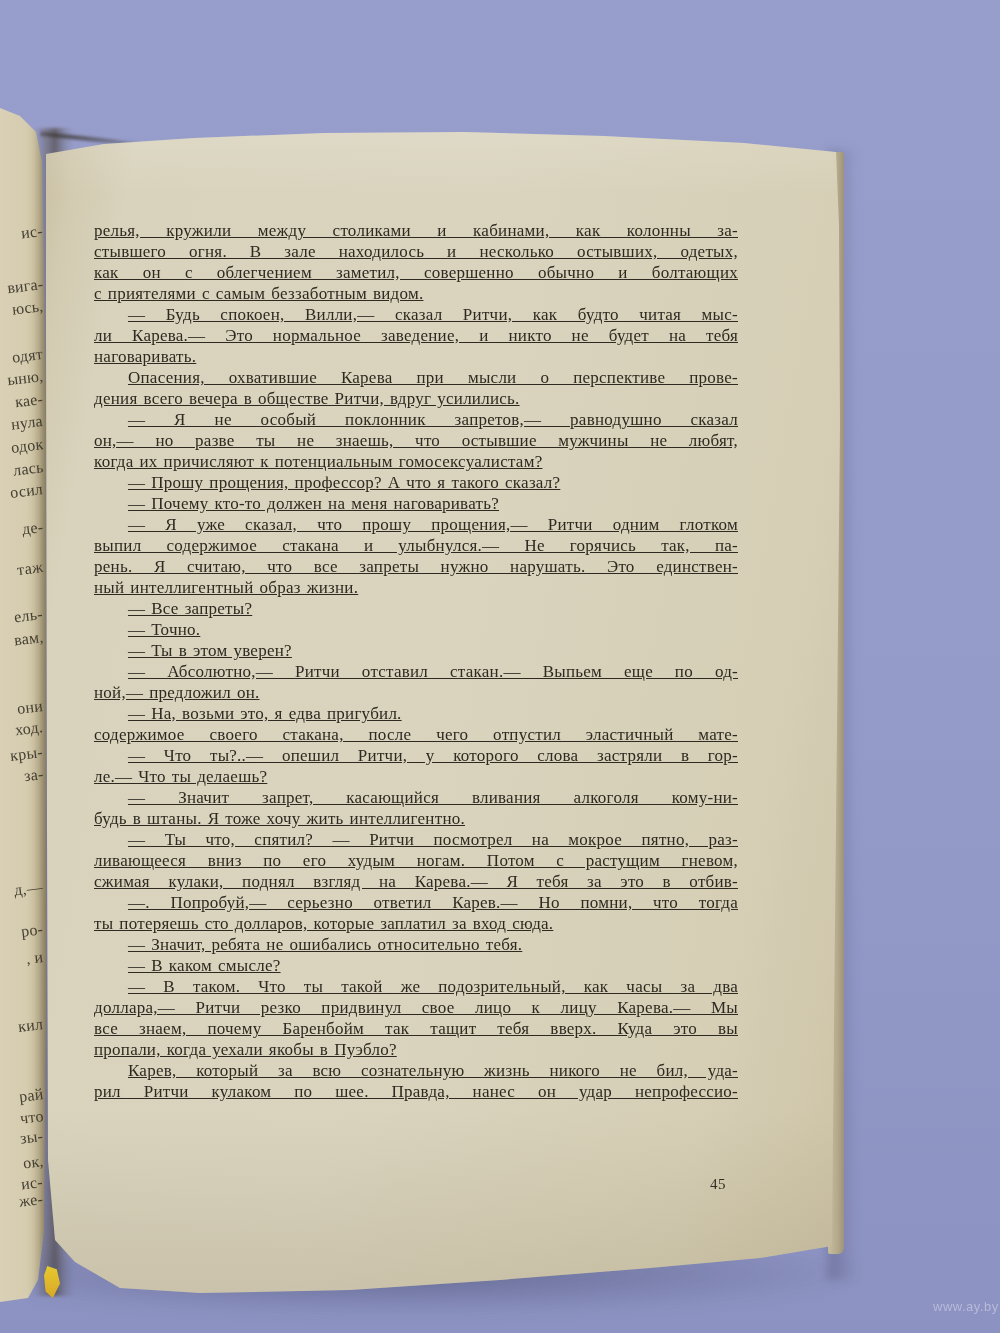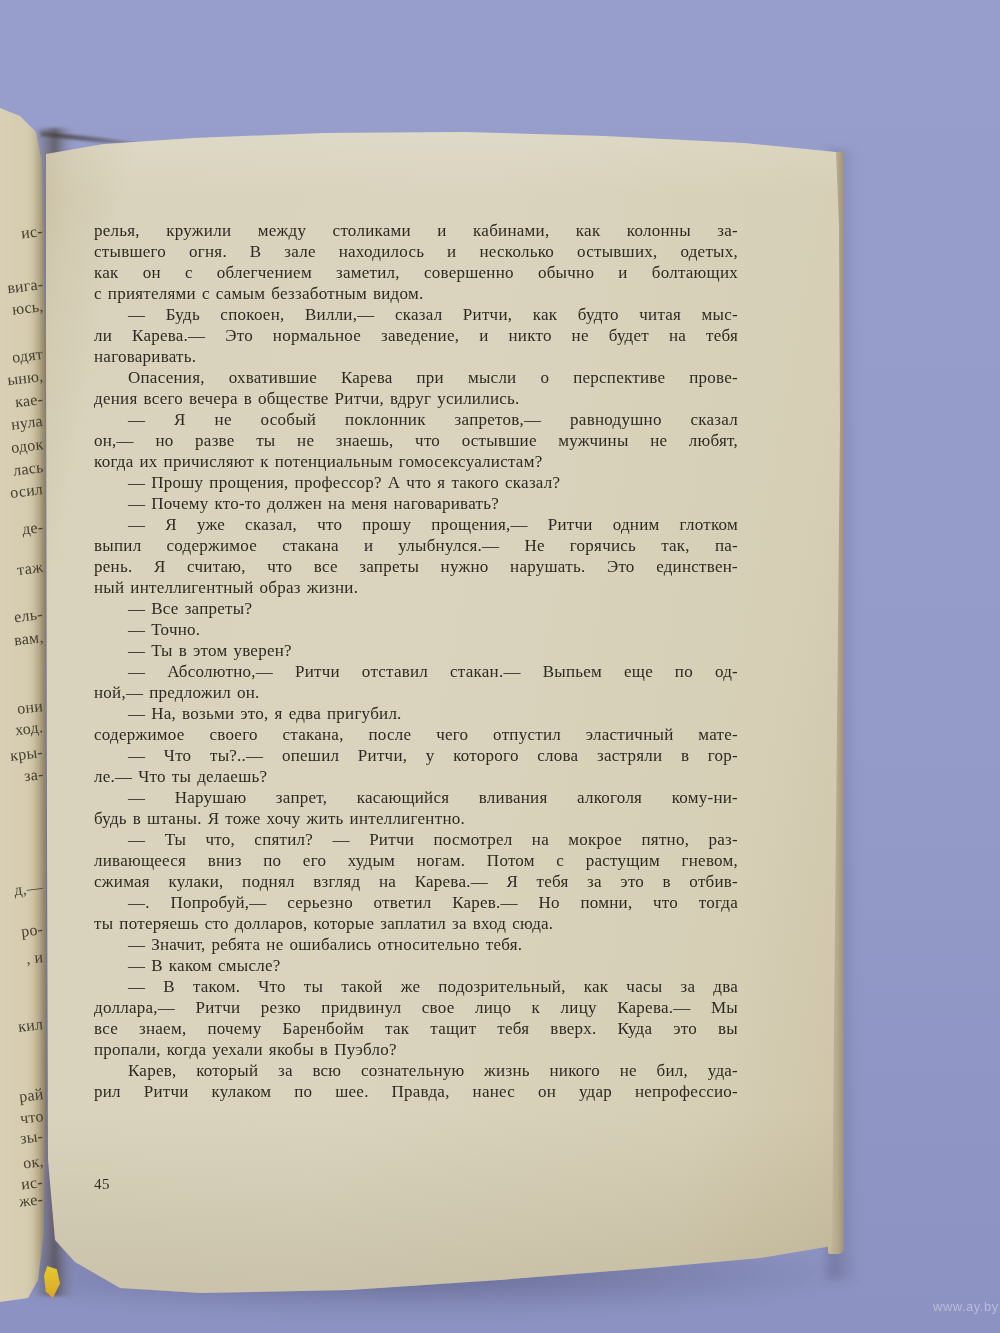--- a/index.html
+++ b/index.html
@@ -67,26 +67,26 @@
     clip-path:polygon(
       2px 28px,60px 18px,150px 12px,280px 7px,420px 6px,560px 10px,700px 17px,792px 26px,
       795px 100px,796px 300px,793px 600px,790px 900px,788px 1120px,
       716px 1132px,606px 1142px,456px 1154px,306px 1164px,156px 1167px,76px 1162px,31px 1136px,11px 1114px,
       4px 1034px,3px 700px,2px 200px);
   }
   .text-block{
     position:absolute;left:50px;top:94px;width:644px;
     color:#2e2a21;font-size:17px;line-height:21px;letter-spacing:.25px;word-spacing:1.5px;
   }
-  .line{height:21px;white-space:nowrap;text-align:left;}
+  .line{height:21px;white-space:nowrap;text-align:left;text-decoration:underline;}
   .line.fill{white-space:normal;text-align:justify;text-align-last:justify;}
   .line.indent{padding-left:34px;}
   .page-number{
     position:absolute;left:50px;top:1050px;width:644px;
-    padding-right:12px;box-sizing:border-box;
+    text-align:right;padding-right:12px;box-sizing:border-box;
     color:#332e25;font-size:15px;letter-spacing:.5px;
   }
   .watermark{
     position:absolute;left:933px;top:1299px;
     font-family:"Liberation Sans","DejaVu Sans",sans-serif;
     font-size:13px;color:rgba(216,219,240,.55);letter-spacing:.5px;
   }
 </style>
 </head>
 <body>
@@ -152,21 +152,21 @@
         <div class="line">ный интеллигентный образ жизни.</div>
         <div class="line indent">— Все запреты?</div>
         <div class="line indent">— Точно.</div>
         <div class="line indent">— Ты в этом уверен?</div>
         <div class="line fill indent">— Абсолютно,— Ритчи отставил стакан.— Выпьем еще по од-</div>
         <div class="line">ной,— предложил он.</div>
         <div class="line indent">— На, возьми это, я едва пригубил.</div>
         <div class="line fill">содержимое своего стакана, после чего отпустил эластичный мате-</div>
         <div class="line fill indent">— Что ты?..— опешил Ритчи, у которого слова застряли в гор-</div>
         <div class="line">ле.— Что ты делаешь?</div>
-        <div class="line fill indent">— Нарушаю запрет, касающийся вливания алкоголя кому-ни-</div>
+        <div class="line fill indent">— Значит запрет, касающийся вливания алкоголя кому-ни-</div>
         <div class="line">будь в штаны. Я тоже хочу жить интеллигентно.</div>
         <div class="line fill indent">— Ты что, спятил? — Ритчи посмотрел на мокрое пятно, раз-</div>
         <div class="line fill">ливающееся вниз по его худым ногам. Потом с растущим гневом,</div>
         <div class="line fill">сжимая кулаки, поднял взгляд на Карева.— Я тебя за это в отбив-</div>
         <div class="line fill indent">—. Попробуй,— серьезно ответил Карев.— Но помни, что тогда</div>
         <div class="line">ты потеряешь сто долларов, которые заплатил за вход сюда.</div>
         <div class="line indent">— Значит, ребята не ошибались относительно тебя.</div>
         <div class="line indent">— В каком смысле?</div>
         <div class="line fill indent">— В таком. Что ты такой же подозрительный, как часы за два</div>
         <div class="line fill">доллара,— Ритчи резко придвинул свое лицо к лицу Карева.— Мы</div>

